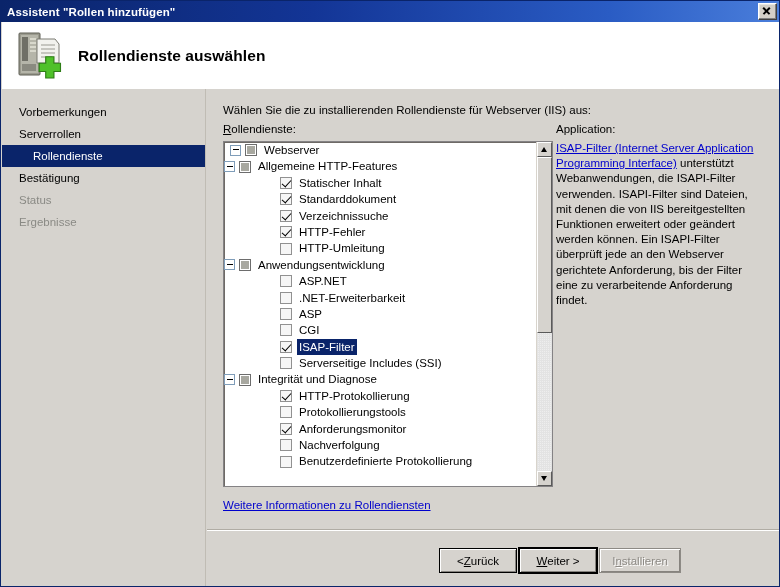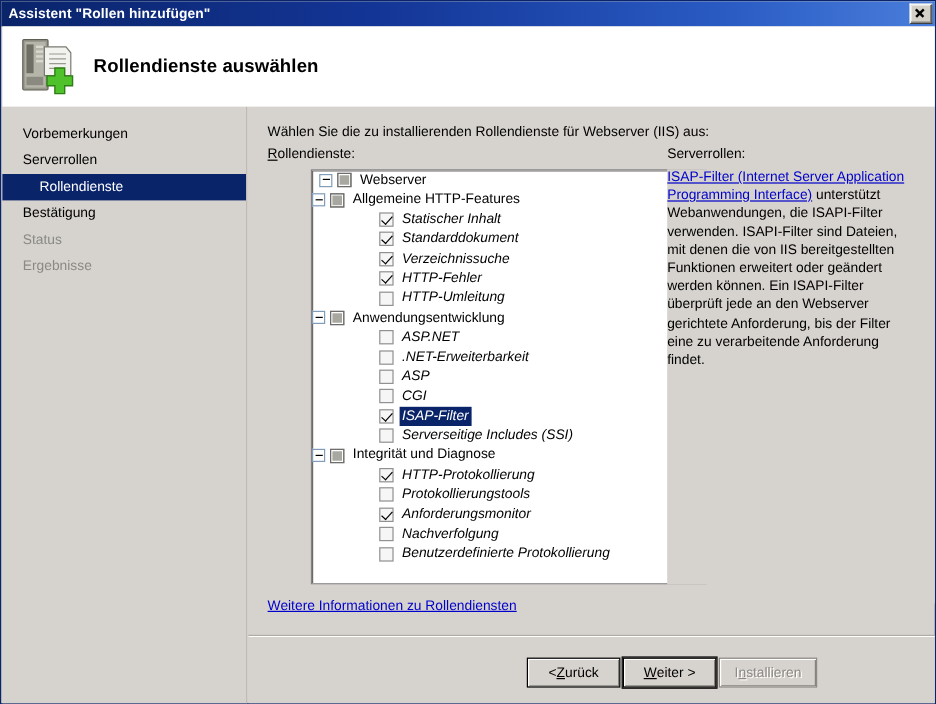--- a/index.html
+++ b/index.html
@@ -153,21 +153,20 @@
   .treebox {
     position: absolute;
     left: 16px; top: 52px;
     width: 330px;
     height: 346px;
     background: #ffffff;
     border: 1px solid #848284;
     box-shadow: inset 1px 1px 0 #6e6a66;
     box-sizing: border-box;
     overflow: hidden;
-    margin-left: 36px;
   }
   .tree-scrollarea {
     position: absolute;
     left: 0; top: 0;
     width: 312px;
     height: 344px;
     overflow: hidden;
   }
   .trow {
     height: 16.4px;
@@ -217,21 +216,21 @@
     border-width: 0 1.6px 1.6px 0;
     transform: rotate(42deg);
   }
   .tlabel { padding: 0 2px; }
   .trow.selected .tlabel {
     background: #0a246a;
     color: #ffffff;
   }
   .indent1 { padding-left: 6px; }
   .indent2 { }
-  .indent3 { padding-left: 42px; font-style: italic; }
+  .indent3 { padding-left: 42px; }
 
   
   .vscroll {
     position: absolute;
     right: 0; top: 0;
     width: 16px;
     height: 344px;
     background: #efefef;
     border-left: 1px solid #d8d4cc;
     box-sizing: border-box;
@@ -415,21 +414,21 @@
     <div class="nav-item disabled">Status</div>
     <div class="nav-item disabled">Ergebnisse</div>
   </div>
 
   <div class="content">
 
     <div class="intro">Wählen Sie die zu installierenden Rollendienste für Webserver (IIS) aus:</div>
 
     <div class="col-label-left"><span class="u">R</span><span>ollendienste:</span></div>
 
-    <div class="col-label-right">Serverrollen:</div>
+    <div class="col-label-right">Application:</div>
 
     <div class="treebox">
       <div class="tree-scrollarea" id="tree-rows">
           <div class="trow indent1">
             <span class="expander"></span>
             <span class="cbox partial"></span>
             <span class="tlabel">Webserver</span>
           </div>
           <div class="trow indent2">
             <span class="expander"></span>

